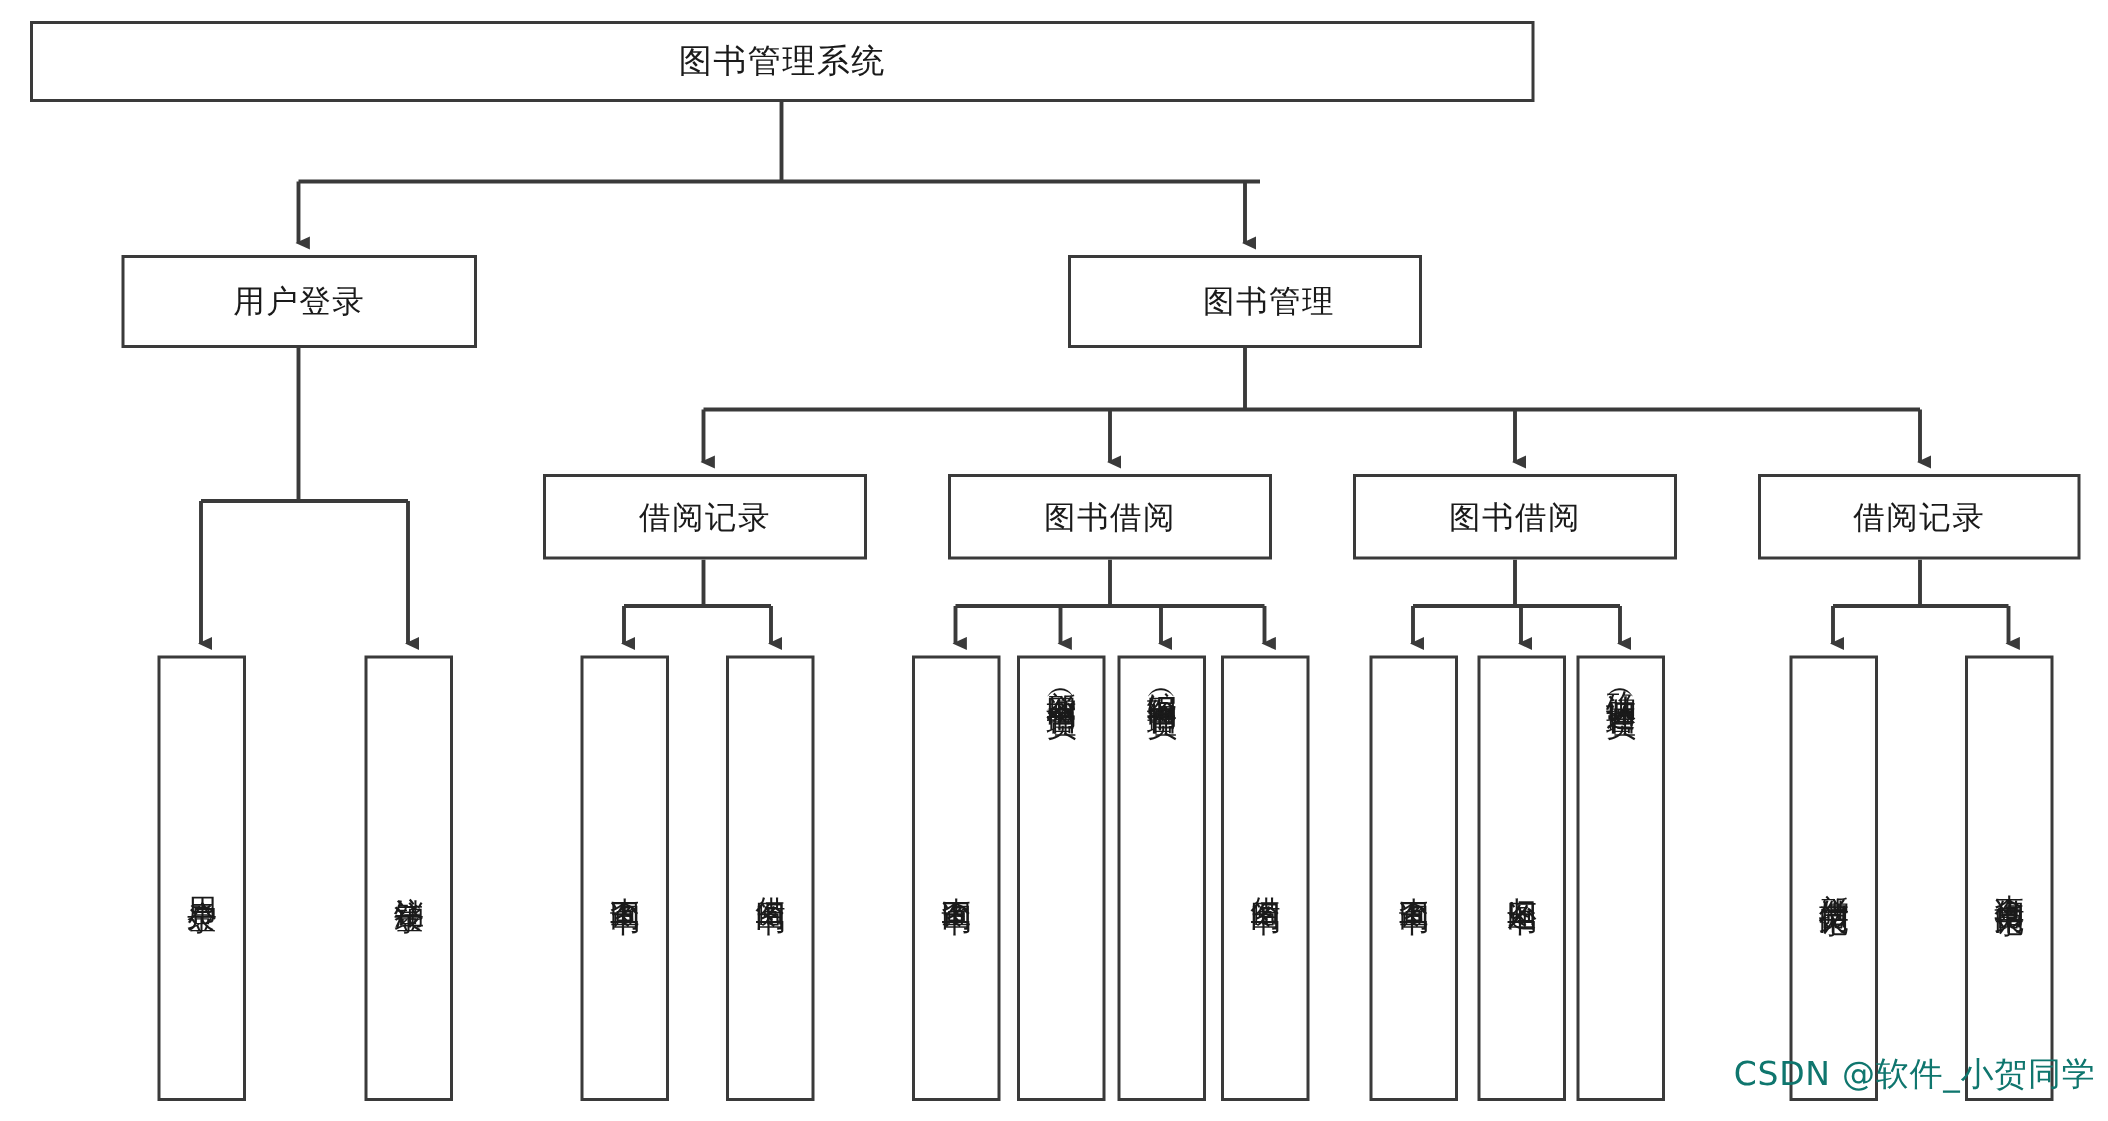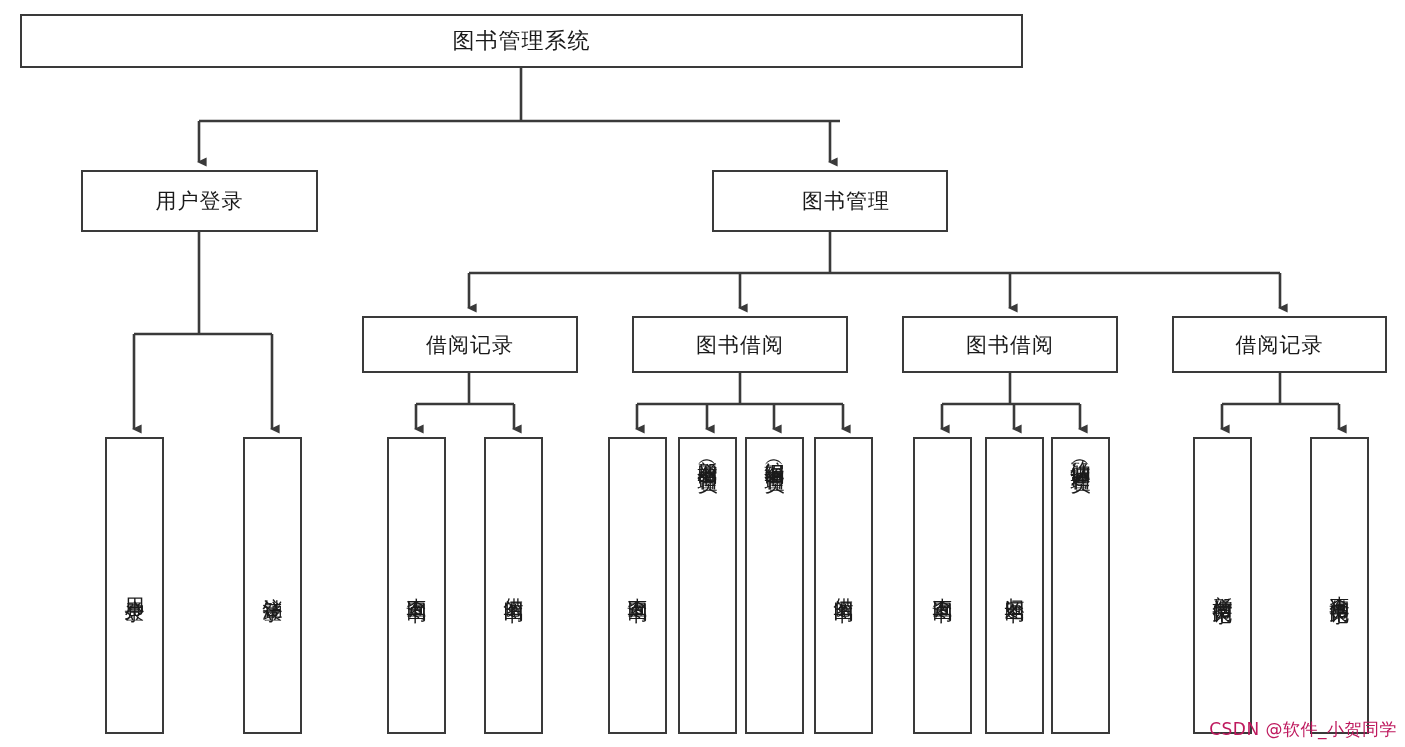--- a/index.html
+++ b/index.html
@@ -46,23 +46,23 @@
     -webkit-writing-mode:vertical-rl;
     letter-spacing:2px;
     white-space:nowrap;
     display:block;
   }
   
   .leaf.center{align-items:center;padding-top:0;}
 
   #watermark{
     position:absolute;
-    right:8px;bottom:6px;
-    font-size:17px;
-    color:#be185d;
+    right:8px;bottom:16px;
+    font-size:22px;
+    color:#0f766e;
     letter-spacing:0.5px;
     z-index:5;
     white-space:nowrap;
     pointer-events:none;
   }
 </style>
 </head>
 <body>
 
 <div id="diagram-root">

